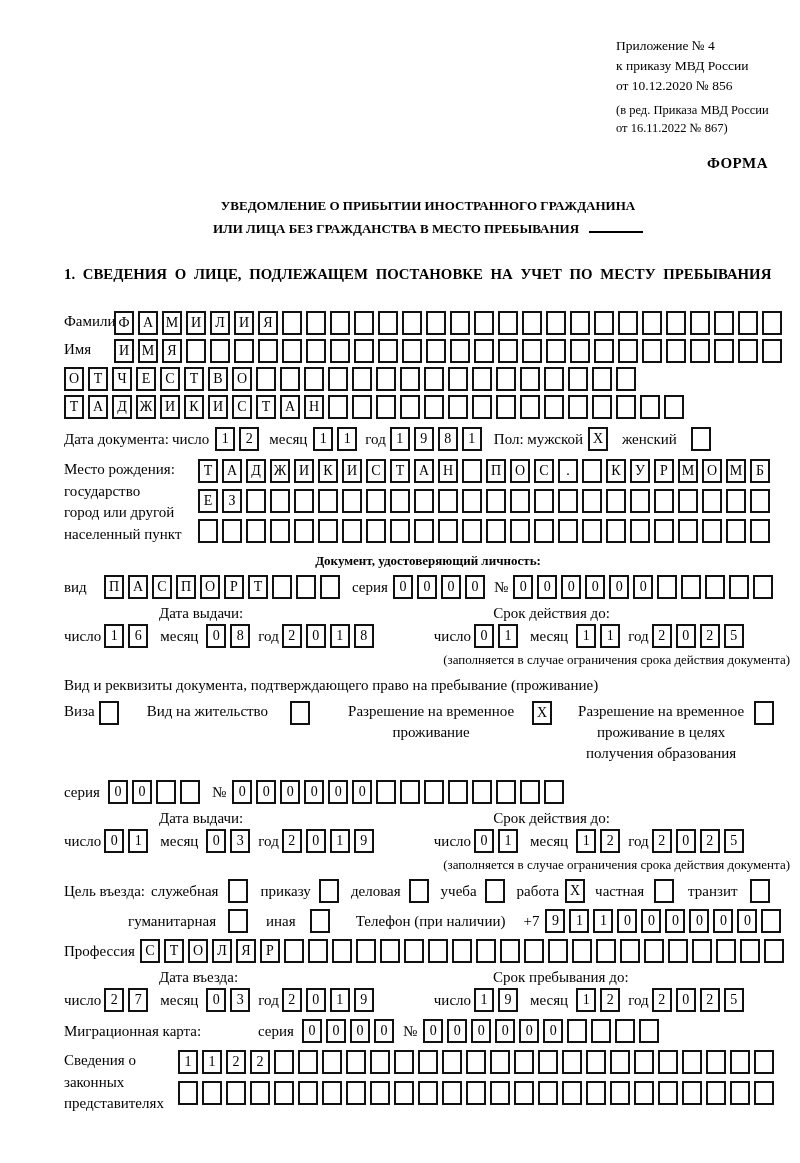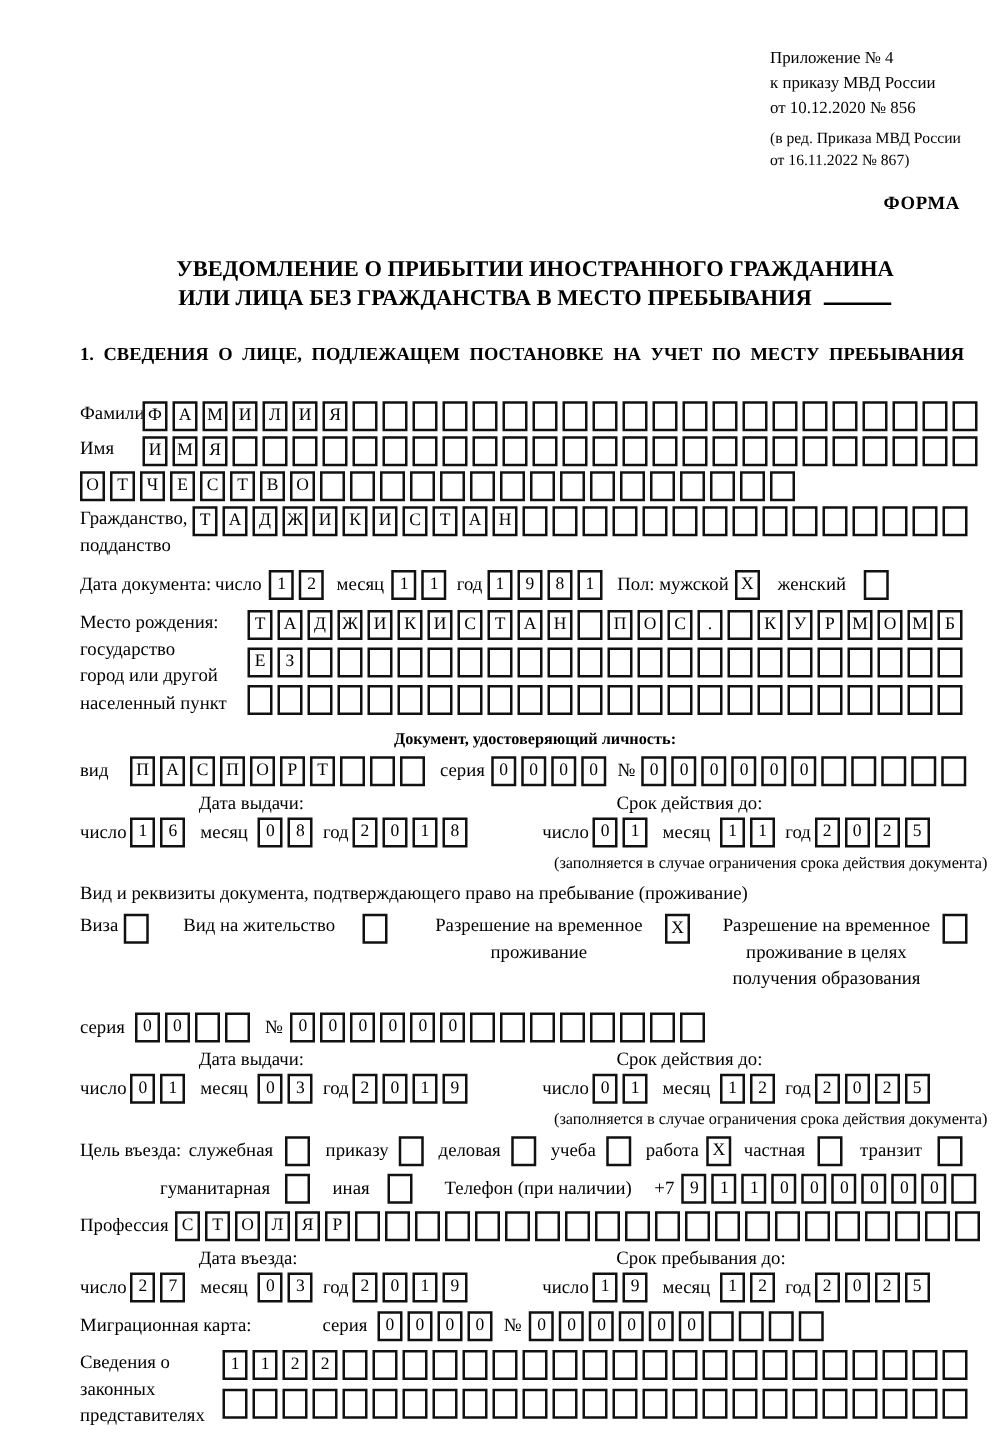--- a/index.html
+++ b/index.html
@@ -3,21 +3,21 @@
 <meta charset="utf-8">
 <style>
   html,body{margin:0;padding:0;background:#fff;}
   body{width:800px;height:1163px;font-family:"Liberation Serif","DejaVu Serif",serif;color:#000;}
   .page{box-sizing:border-box;width:800px;height:1163px;padding:36px 8px 0 64px;overflow:hidden;}
 
   .ref{margin-left:552px;font-size:13.5px;line-height:20px;}
   .ref-sub{margin-left:552px;font-size:12.5px;line-height:18px;margin-top:5px;}
   .forma{font-weight:bold;font-size:15px;text-align:right;padding-right:24px;margin-top:18px;letter-spacing:.5px;}
 
-  .title{margin-top:32px;text-align:center;font-weight:bold;font-size:18px;line-height:23px;}
+  .title{margin-top:22px;text-align:center;font-weight:bold;font-size:13px;line-height:23px;}
   .blank-line{display:inline-block;width:54px;border-bottom:2px solid #000;height:.85em;margin-left:10px;}
   .sec1{margin-top:26px;font-weight:bold;font-size:14.8px;word-spacing:4px;}
 
   .r{display:flex;align-items:flex-start;margin-bottom:4px;}
   .lbl{font-size:15px;line-height:21px;flex:none;}
   .lblcol{flex:none;font-size:15px;line-height:21.5px;}
   .boxrow{display:inline-flex;flex:none;flex-wrap:nowrap;}
   .box{flex:none;width:16px;height:20px;border:2px solid #111;margin-right:4px;display:inline-flex;
        align-items:center;justify-content:center;font-size:14px;background:#fff;}
   .cb{margin-top:0;}
@@ -141,24 +141,20 @@
         <span class="box"></span>
         <span class="box"></span>
         <span class="box"></span>
         <span class="box"></span>
         <span class="box"></span>
         <span class="box"></span>
       </span>
   </div>
 
   <div class="r">
-    <span class="lblcol" style="width:90px;">
-      <div>Гражданство,</div>
-      <div>подданство</div>
-    </span>
     <span class="boxrow">
         <span class="box">Т</span>
         <span class="box">А</span>
         <span class="box">Д</span>
         <span class="box">Ж</span>
         <span class="box">И</span>
         <span class="box">К</span>
         <span class="box">И</span>
         <span class="box">С</span>
         <span class="box">Т</span>

